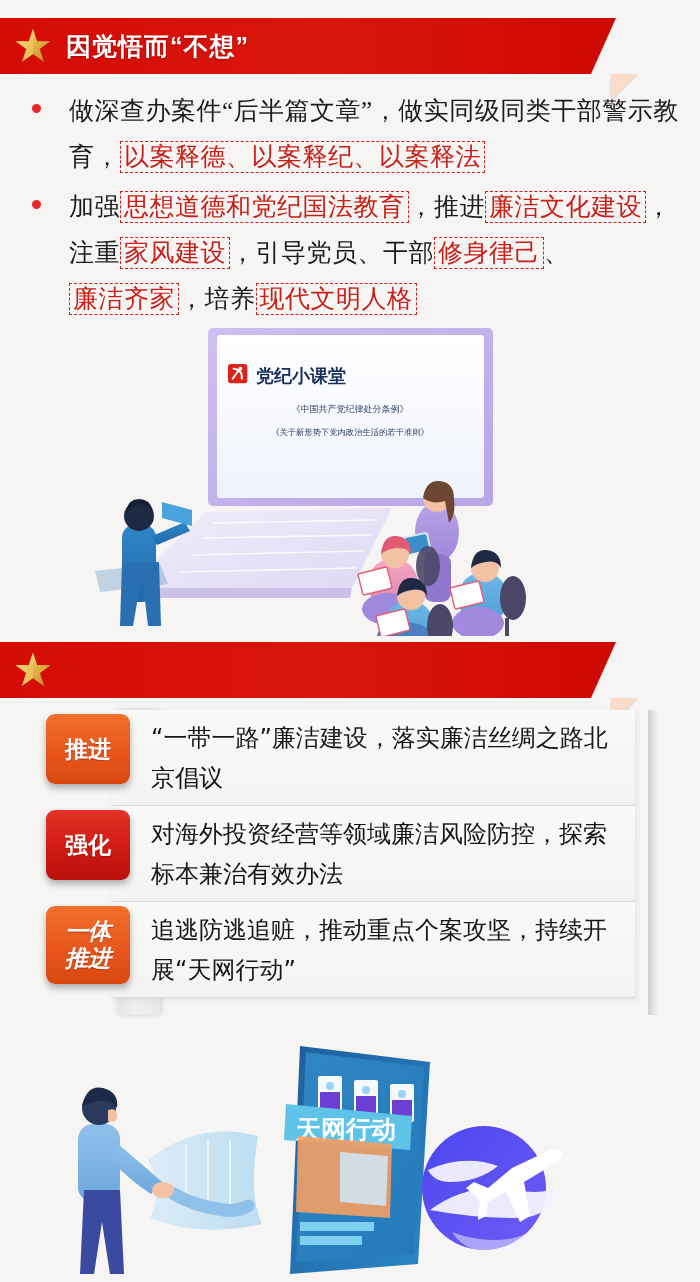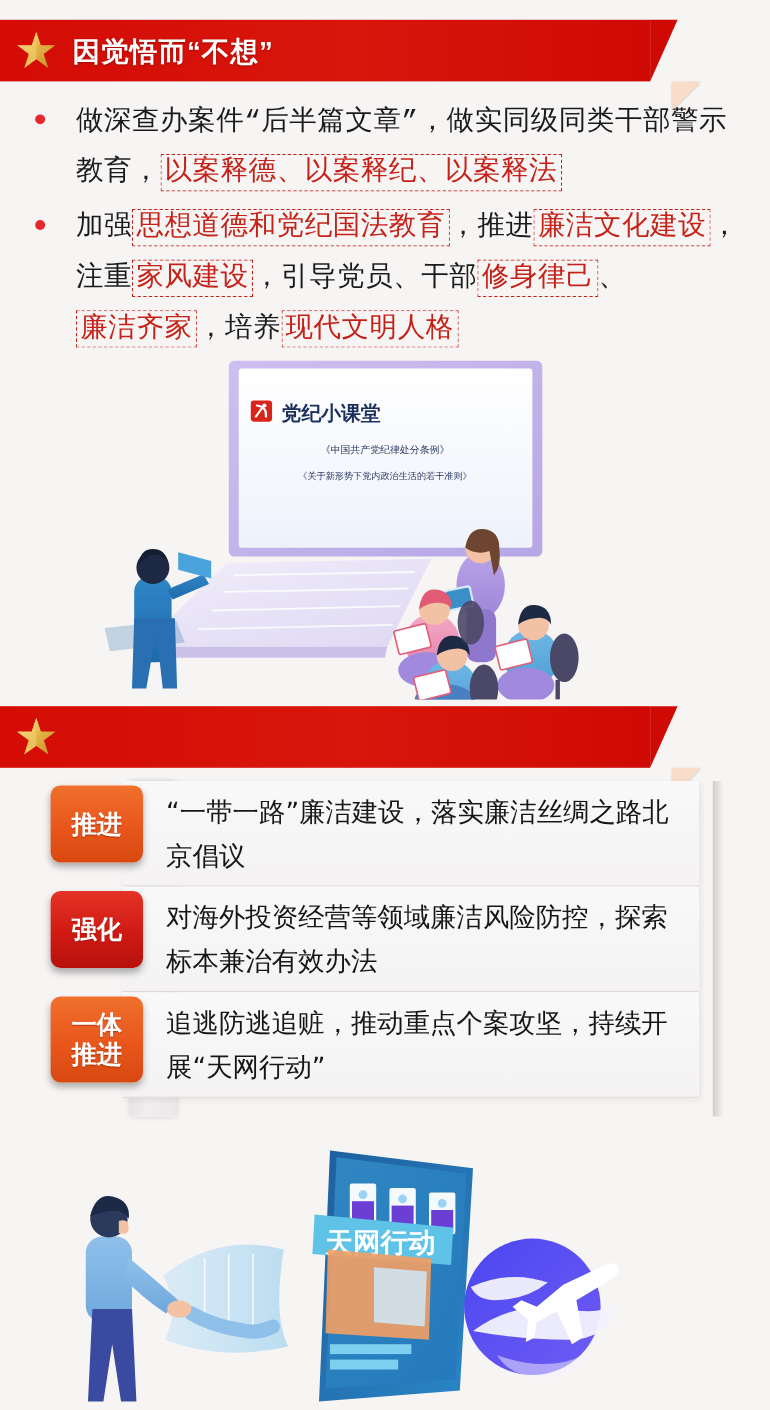--- a/index.html
+++ b/index.html
@@ -50,21 +50,21 @@
   
   .bullets { padding:14px 18px 0 22px; }
   .bullet-row { display:flex; align-items:flex-start; margin-bottom:4px; }
   .dot {
     width:9px; height:9px; border-radius:50%;
     background:#e8262b; flex:0 0 auto;
     margin:16px 28px 0 10px;
   }
   .btext {
     font-size:25px; line-height:46px; color:#1b1b1b;
-    font-family:Liberation Mono, monospace;
+    font-family:Liberation Serif, serif;
     letter-spacing:.5px;
   }
   .hl {
     color:#c62118;
     border:1.4px dashed #c62118;
     padding:1px 3px 2px 3px;
     border-radius:1px;
     white-space:nowrap;
   }
 
@@ -112,21 +112,21 @@
     border-radius:9px;
     display:flex; align-items:center; justify-content:center;
     color:#fff; font-size:23px; font-weight:bold; line-height:27px;
     text-align:center;
     box-shadow:0 4px 7px rgba(0,0,0,.30);
     margin-bottom:26px;
     text-shadow:0 1px 1px rgba(120,20,0,.5);
   }
   .tag.orange { background:linear-gradient(180deg,#f0702c 0%,#e8561c 55%,#d9490f 100%); }
   .tag.red    { background:linear-gradient(180deg,#e53327 0%,#cf1a13 55%,#b8110c 100%); }
-  .tag.tall   { height:78px; }
+  .tag.tall   { height:78px;font-style:italic; }
 
   
   .illus-bottom { position:relative; width:592px; height:240px; }
 </style>
 </head>
 <body>
 
 <div class="page">
 
   <div class="banner-wrap" style="margin-top:18px;">

